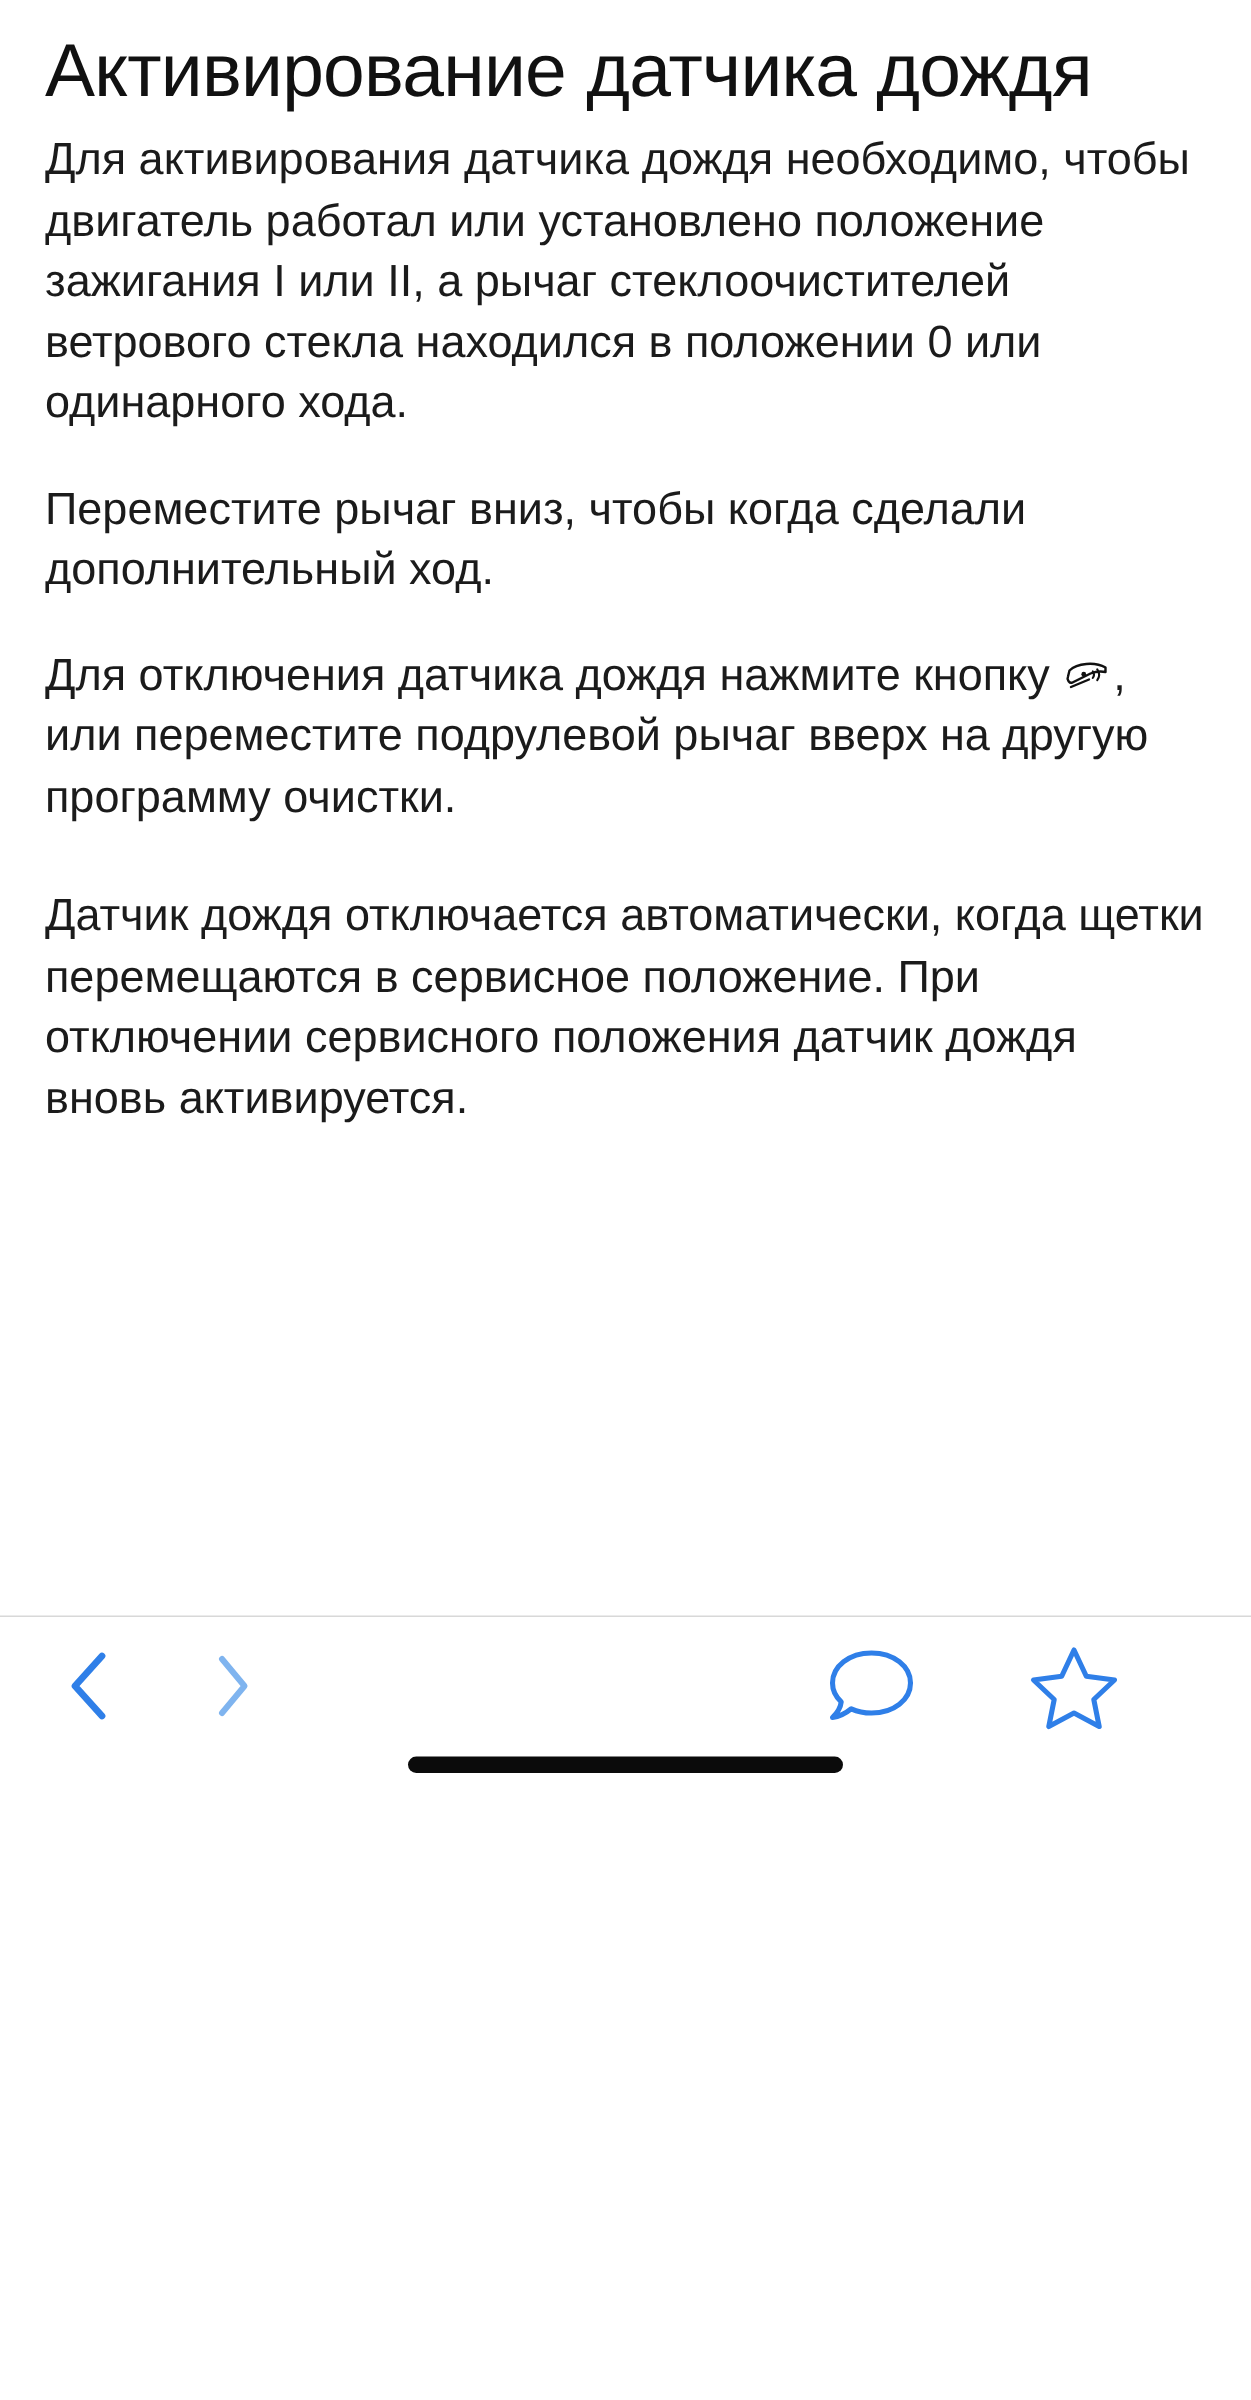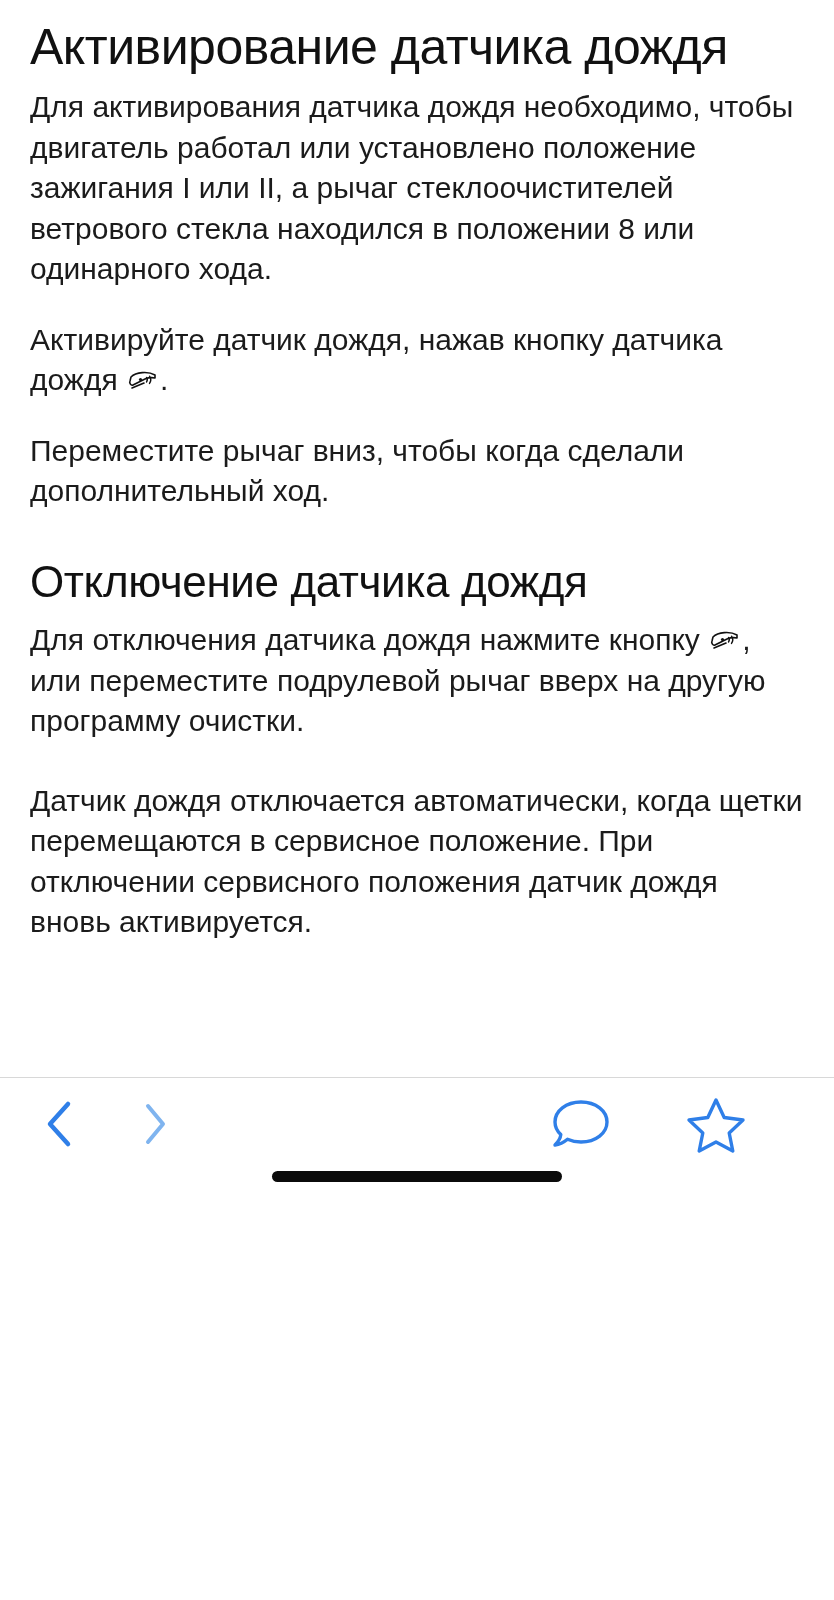--- a/index.html
+++ b/index.html
@@ -135,39 +135,29 @@
 </head>
 <body>
 
 <div class="page">
 
   <div class="content">
 
     <h1 class="doc-title">Активирование датчика дождя</h1>
 
     <p class="para">
-      <span>Для активирования датчика дождя необходимо, чтобы двигатель работал или установлено положение зажигания I или II, а рычаг стеклоочистителей ветрового стекла находился в положении 8 или одинарного хода.</span>
-    </p>
-
-    <p class="para">
-      <span>Активируйте датчик дождя, нажав кнопку датчика дождя </span><span class="rain-icon"><svg viewBox="0 0 30 26" width="30" height="26" xmlns="http://www.w3.org/2000/svg">
-            <path d="M3 8 C8 3, 20 2, 27 6 L27 9 C27 9, 22 8, 17 10 L5 16 C3 17, 1 14, 2 12 Z" fill="none" stroke="#111" stroke-width="1.6" stroke-linejoin="round"></path>
-            <circle cx="12.5" cy="10.5" r="1.6" fill="#111"></circle>
-            <path d="M18.5 8.5 C19.6 10, 19.6 11.5, 18.5 13" fill="none" stroke="#111" stroke-width="1.4" stroke-linecap="round"></path>
-            <path d="M21.5 7.2 C23.2 9.6, 23.2 12, 21.5 14.4" fill="none" stroke="#111" stroke-width="1.4" stroke-linecap="round"></path>
-            <path d="M4 19 L16 14" fill="none" stroke="#111" stroke-width="1.6" stroke-linecap="round"></path>
-          </svg></span><span>.</span>
-    </p>
+      <span>Для активирования датчика дождя необходимо, чтобы двигатель работал или установлено положение зажигания I или II, а рычаг стеклоочистителей ветрового стекла находился в положении 0 или одинарного хода.</span>
+    </p>
+
 
     <p class="para">
       <span>Переместите рычаг вниз, чтобы когда сделали дополнительный ход.</span>
     </p>
 
 
-    <h2 class="doc-subtitle">Отключение датчика дождя</h2>
 
     <p class="para">
       <span>Для отключения датчика дождя нажмите кнопку </span><span class="rain-icon"><svg viewBox="0 0 30 26" width="30" height="26" xmlns="http://www.w3.org/2000/svg">
             <path d="M3 8 C8 3, 20 2, 27 6 L27 9 C27 9, 22 8, 17 10 L5 16 C3 17, 1 14, 2 12 Z" fill="none" stroke="#111" stroke-width="1.6" stroke-linejoin="round"></path>
             <circle cx="12.5" cy="10.5" r="1.6" fill="#111"></circle>
             <path d="M18.5 8.5 C19.6 10, 19.6 11.5, 18.5 13" fill="none" stroke="#111" stroke-width="1.4" stroke-linecap="round"></path>
             <path d="M21.5 7.2 C23.2 9.6, 23.2 12, 21.5 14.4" fill="none" stroke="#111" stroke-width="1.4" stroke-linecap="round"></path>
             <path d="M4 19 L16 14" fill="none" stroke="#111" stroke-width="1.6" stroke-linecap="round"></path>
           </svg></span><span>, или переместите подрулевой рычаг вверх на другую программу очистки.</span>
     </p>

